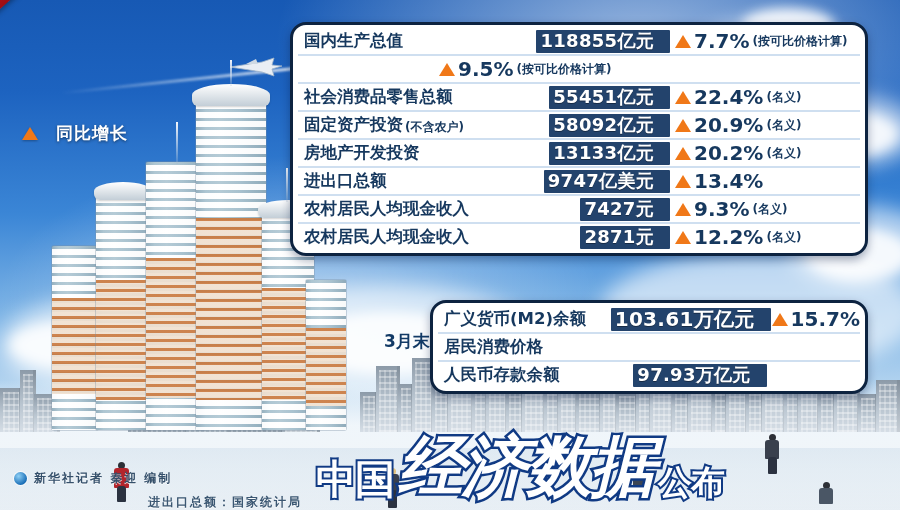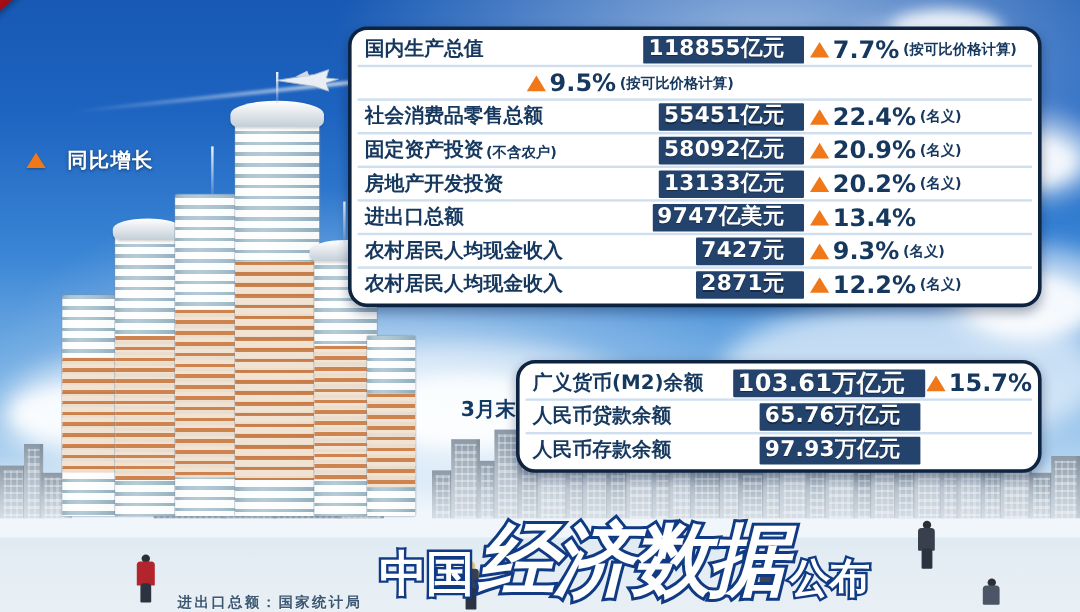--- a/index.html
+++ b/index.html
@@ -380,25 +380,22 @@
             <span class="badge small">103.61万亿元</span>
           </div>
           <div class="col-pct">
             <div class="tri-up"></div>
             <span class="pct">15.7%</span>
           </div>
         </div>
         <div class="row">
           <div class="col-label">
             <div class="rlabel">
-              <span>人民币贷款余额</span>
-            </div>
-          </div>
-          <div class="col-value">
-            <span class="badge">65.76万亿元</span>
+              <span>居民消费价格</span>
+            </div>
           </div>
           <div class="col-pct"></div>
         </div>
         <div class="row">
           <div class="col-label">
             <div class="rlabel">
               <span>人民币存款余额</span>
             </div>
           </div>
           <div class="col-value">
@@ -432,15 +429,19 @@
     <div class="p-head" style="left:5px;top:0;width:6px;height:6px;background:#2c2f36;"></div>
     <div class="p-body" style="left:1px;top:5px;width:13px;height:17px;background:#3d4654;"></div>
   </div>
 
   <div class="title">
     <span class="t-small">中国</span>
     <span class="t-big">经济数据</span>
     <span class="t-tail">公布</span>
   </div>
 
+  <div class="credit-byline">
+    <div class="logo"></div>
+    <div class="txt">新华社记者 秦迎 编制</div>
+  </div>
   <div class="credit-source">进出口总额：国家统计局</div>
 
 </div>
 
 </body></html>

